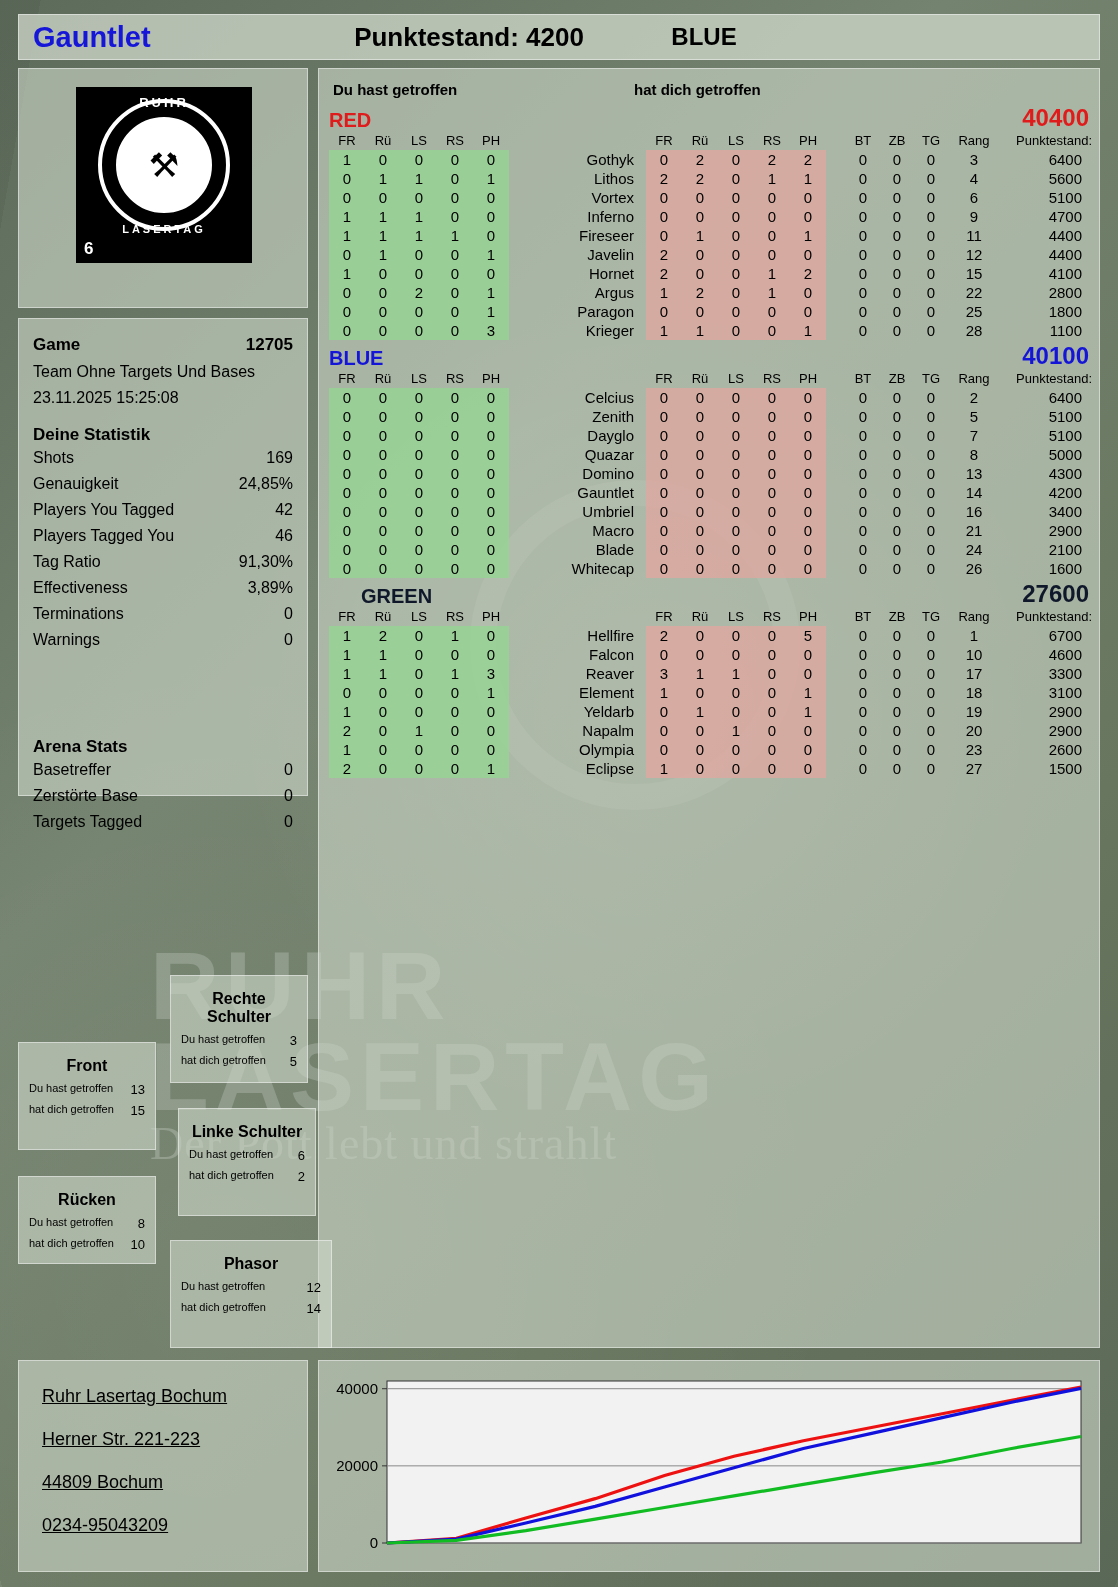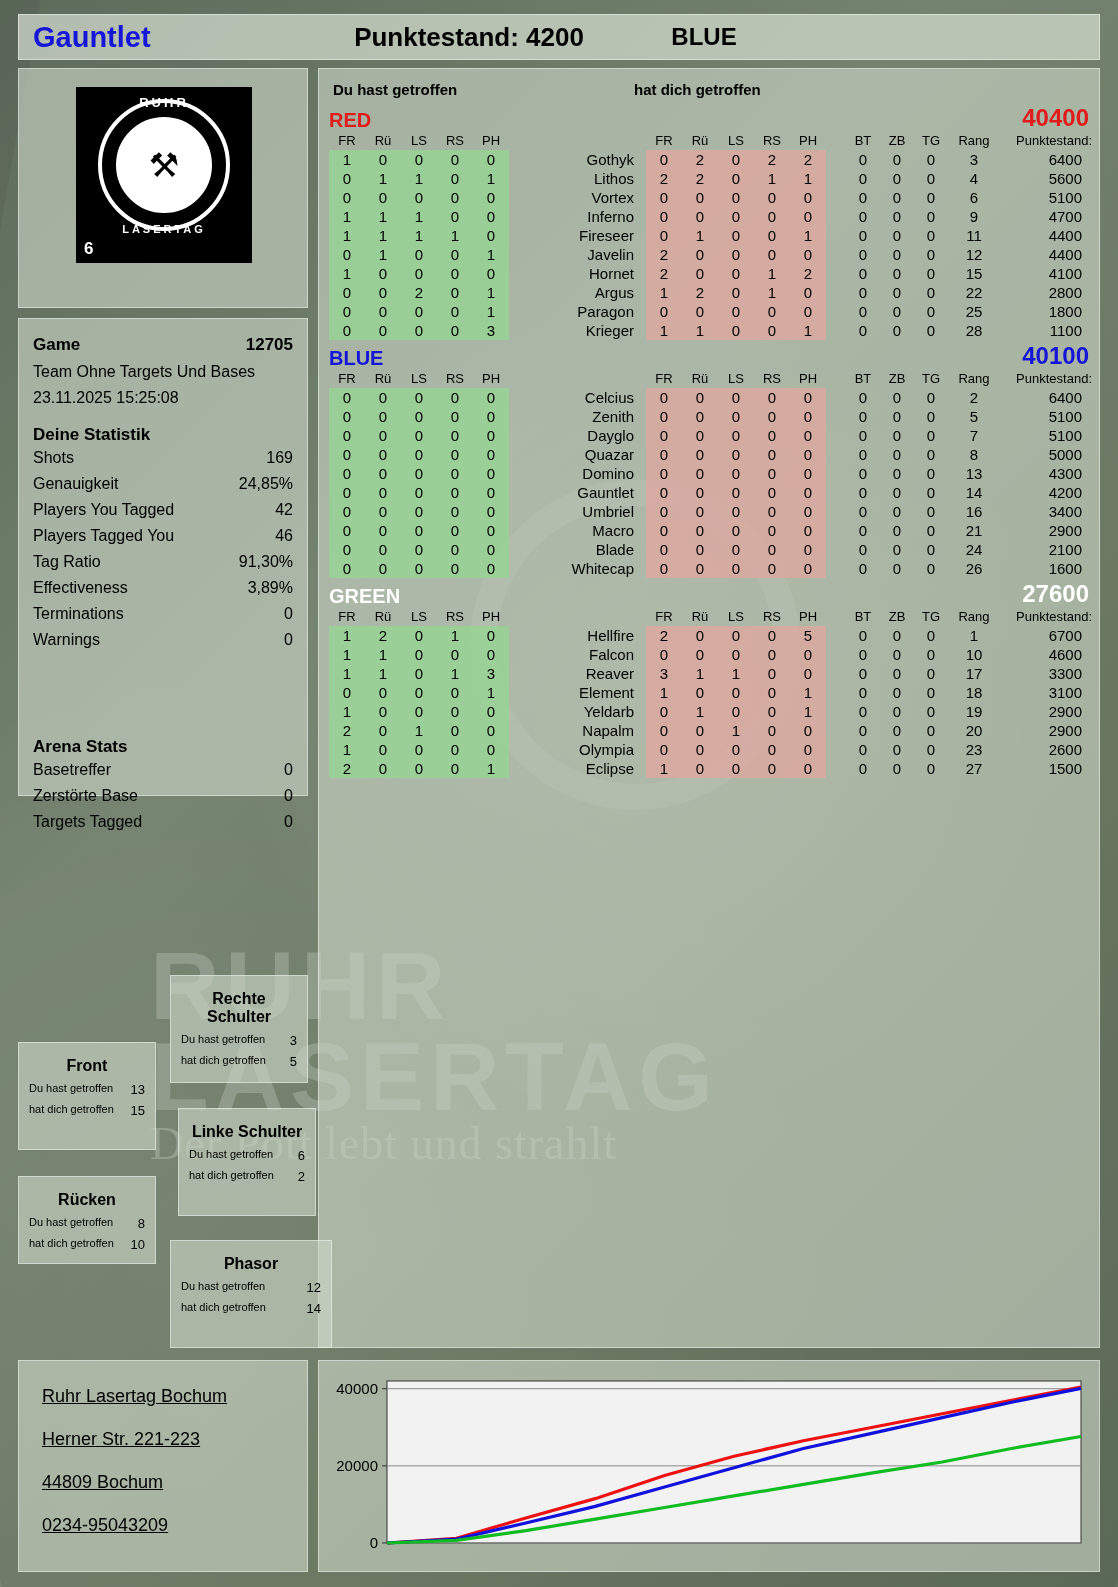--- a/index.html
+++ b/index.html
@@ -133,21 +133,21 @@
   
   #main-panel { left: 318px; top: 68px; width: 782px; height: 1280px; padding: 8px 10px; }
   .col-head { display: flex; font-weight: bold; font-size: 15px; margin: 4px 0 6px 0; }
   .col-head .a { width: 305px; padding-left: 4px; }
   .col-head .b { }
   .team-line { display: flex; justify-content: space-between; align-items: flex-end; margin-top: 2px; }
   .team-name { font-size: 20px; font-weight: bold; }
   .team-score { font-size: 24px; font-weight: bold; }
   .t-red   { color: #e01b1b; }
   .t-blue  { color: #1515d8; }
-  .t-green { color: #ffffff; }
+  .t-green { color: #0f172a; margin-left: 32px; }
 
   table.stats { border-collapse: collapse; width: 762px; table-layout: fixed; }
   table.stats th { font-size: 13px; font-weight: normal; padding: 1px 0 2px 0; }
   table.stats td { font-size: 15px; padding: 1px 0; text-align: center; }
   .cg { background: rgba(150,212,148,0.80); }
   .cr { background: rgba(223,168,160,0.80); }
   .cn { background: transparent; }
   .name-cell { text-align: right !important; padding-right: 12px !important; font-size: 16px; }
   .w-s { width: 36px; }
   .w-name { width: 137px; }

